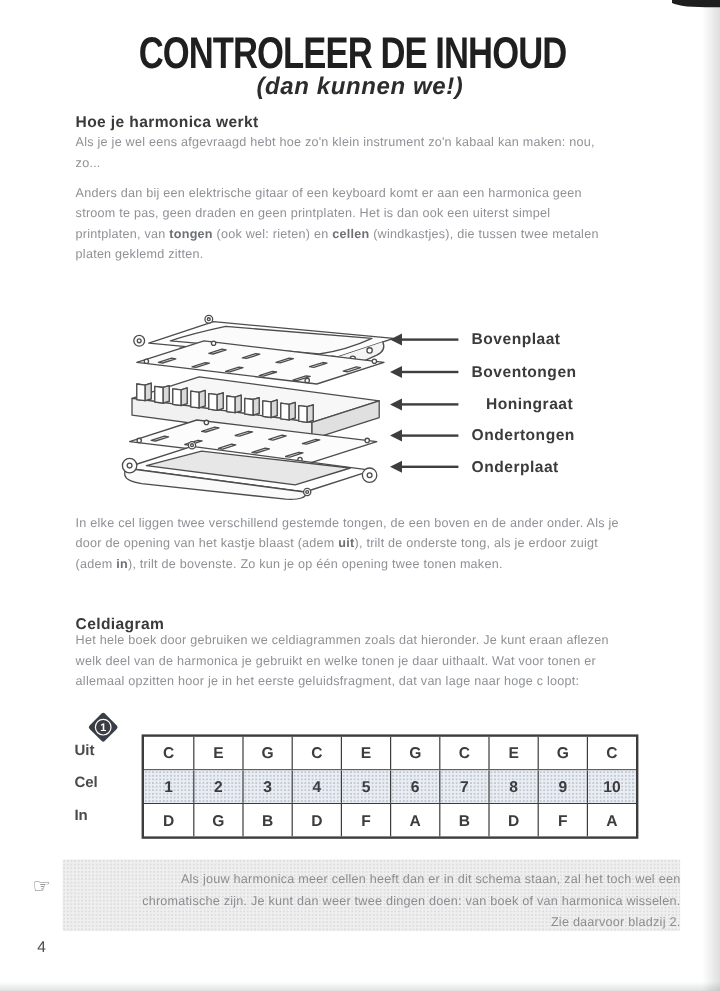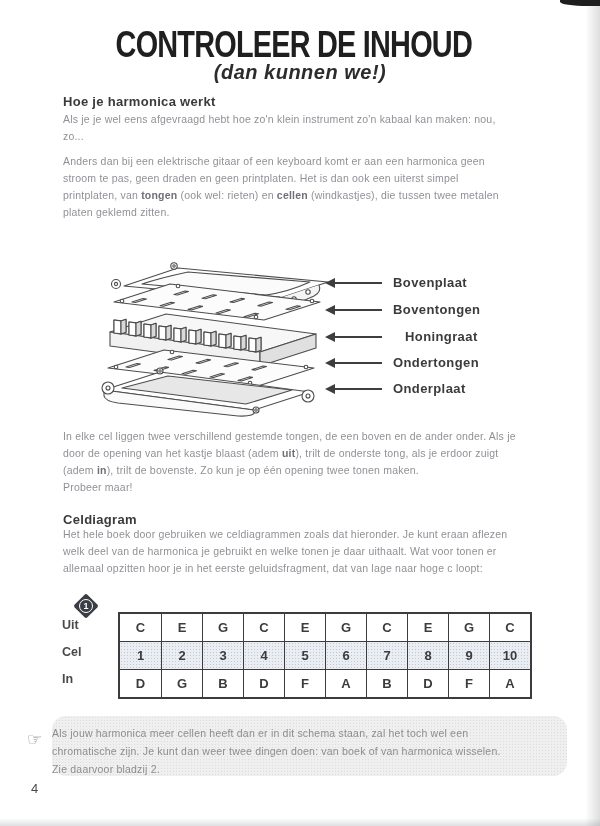--- a/index.html
+++ b/index.html
@@ -58,23 +58,23 @@
     justify-content:center; font-size:13px; font-weight:700; color:#3c3c3e; }
   .cell:first-child { border-left:none; }
   .trow.shaded .cell { background-color:#eaeef3;
     background-image:radial-gradient(circle, #bfc7d4 0.7px, rgba(0,0,0,0) 0.8px);
     background-size:3px 3px; }
   .rowlab { position:absolute; left:62px; width:46px; height:27px; line-height:27px;
     font-size:12.5px; font-weight:600; color:#4a4a4a; }
 
   
   .note-box { position:absolute; left:52px; top:716px; width:515px; height:60px;
-    border-radius:14px; background-color:#efefef;
+    border-radius:2px; background-color:#efefef;
     background-image:radial-gradient(circle, #dddddd 0.7px, rgba(0,0,0,0) 0.8px);
-    background-size:3px 3px; text-align:left; box-sizing:border-box; padding-top:8px; }
+    background-size:3px 3px; text-align:right; box-sizing:border-box; padding-top:8px; }
   .note-box .tline { white-space:nowrap; line-height:18px; color:#8b8d90; }
   .note-hand { position:absolute; left:27px; top:729px; font-size:17px; color:#7d7d7d;
     font-family:"DejaVu Sans", sans-serif; }
 
   .pagenum { position:absolute; left:31px; top:781px; font-size:13px; color:#4a4a4a; }
 </style>
 </head>
 <body>
 
 <div class="page">
@@ -209,21 +209,20 @@
   <div class="dg-label" style="top:329px;padding-left:12px;">Honingraat</div>
   <div class="dg-arrow" style="top:362px;"></div>
   <div class="dg-label" style="top:355px;">Ondertongen</div>
   <div class="dg-arrow" style="top:388px;"></div>
   <div class="dg-label" style="top:381px;">Onderplaat</div>
 
   <div class="body-block" style="top:428px;">
       <div class="tline"><span>In elke cel liggen twee verschillend gestemde tongen, de een boven en de ander onder. Als je</span></div>
       <div class="tline"><span>door de opening van het kastje blaast (adem </span><span class="b">uit</span><span>), trilt de onderste tong, als je erdoor zuigt</span></div>
       <div class="tline"><span>(adem </span><span class="b">in</span><span>), trilt de bovenste. Zo kun je op één opening twee tonen maken.</span></div>
-      <div class="tline"><span>Probeer maar!</span></div>
     </div>
 
   <div class="h-sec" style="top:512px;">Celdiagram</div>
   <div class="body-block" style="top:526px;">
       <div class="tline"><span>Het hele boek door gebruiken we celdiagrammen zoals dat hieronder. Je kunt eraan aflezen</span></div>
       <div class="tline"><span>welk deel van de harmonica je gebruikt en welke tonen je daar uithaalt. Wat voor tonen er</span></div>
       <div class="tline"><span>allemaal opzitten hoor je in het eerste geluidsfragment, dat van lage naar hoge c loopt:</span></div>
     </div>
 
   <div class="audio-marker">

